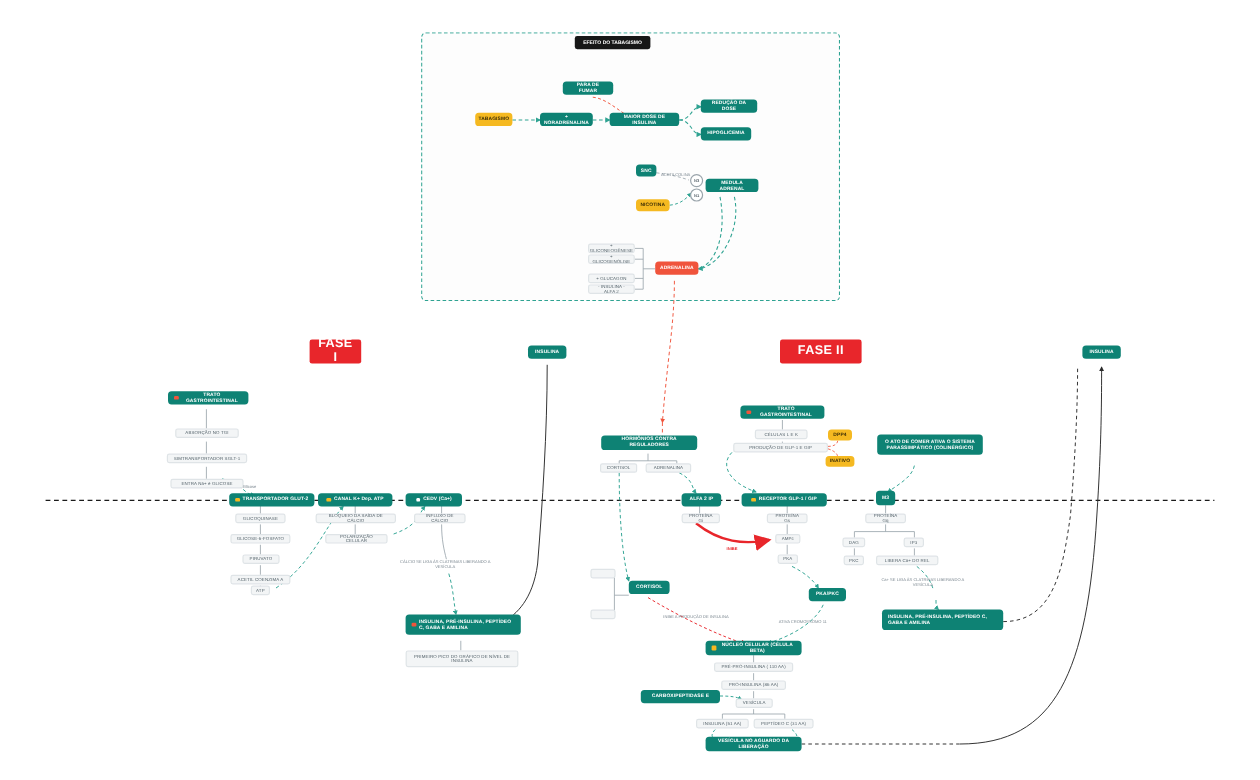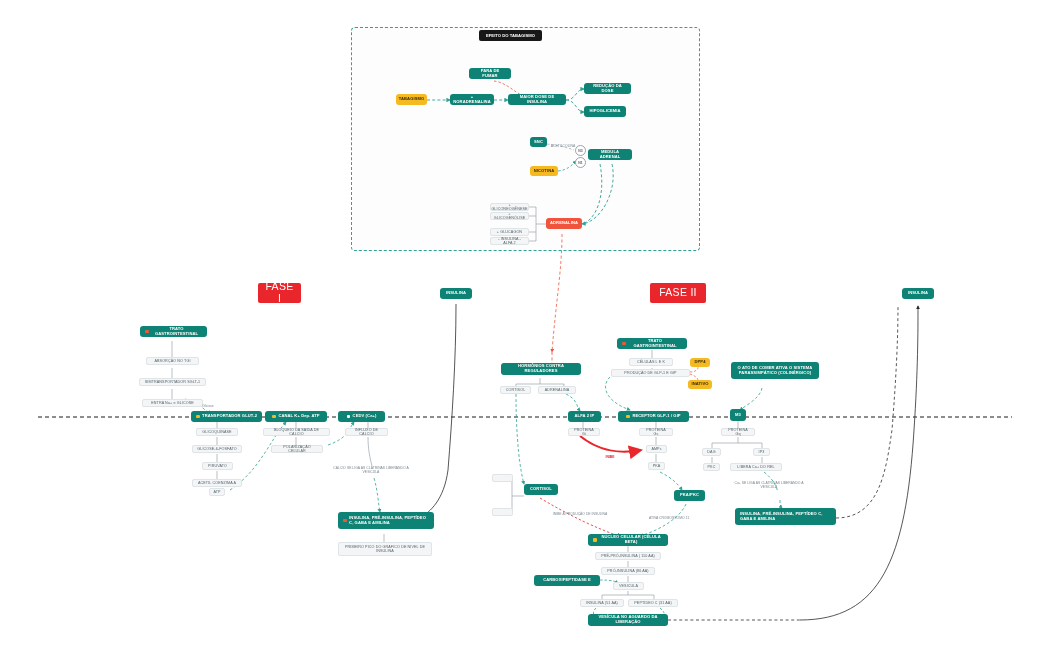--- a/index.html
+++ b/index.html
@@ -17,21 +17,21 @@
   
   .plain{background:#f3f5f6;color:#55636b;border:0.6px solid #dfe4e7;border-radius:2px;
          padding:2px 4px;font-size:3.7px;}
   
   .yellow{background:#f5b921;color:#3b2d06;border-radius:3px;font-weight:bold;
           padding:3px 5px;font-size:4.1px;}
   
   .orangen{background:#f0543c;color:#ffffff;border-radius:3px;font-weight:bold;
            padding:3px 5px;font-size:4.1px;}
   
-  .phase{background:#e8262b;color:#fff;font-weight:normal;border-radius:2px;
+  .phase{background:#e8262b;color:#fff;font-weight:bold;border-radius:2px;
          font-size:10.5px;padding:4px 9px;letter-spacing:.3px;}
   
   .edgelab{position:absolute;color:#7b8790;font-size:3.4px;text-align:center;
            line-height:1.2;background:transparent;}
   
   .circ{position:absolute;border:0.8px solid #9aa4ab;background:#fff;color:#59646c;
         border-radius:50%;display:flex;align-items:center;justify-content:center;
         font-size:3.4px;font-weight:bold;}
 
   
@@ -191,21 +191,21 @@
   <div class="node teal" style="left:588px;top:149px;width:44px;height:11px;">MEDULA ADRENAL</div>
 
   <div class="node orangen" style="left:546px;top:218px;width:36px;height:11px;">ADRENALINA</div>
 
   <div class="node plain" style="left:490px;top:203px;width:39px;height:8px;">+ GLICONEOGÊNESE</div>
   <div class="node plain" style="left:490px;top:212px;width:39px;height:8px;">+ GLICOGENÓLISE</div>
   <div class="node plain" style="left:490px;top:228px;width:39px;height:8px;">+ GLUCAGON</div>
   <div class="node plain" style="left:490px;top:237px;width:39px;height:8px;">- INSULINA - ALFA 2</div>
 
   <div class="node phase" style="left:258px;top:283px;width:43px;height:20px;">FASE I</div>
-  <div class="node phase" style="left:650px;top:283px;width:56px;height:20px;">FASE II</div>
+  <div class="node phase" style="left:650px;top:283px;width:68px;height:20px;">FASE II</div>
 
   <div class="node teal" style="left:440px;top:288px;width:32px;height:11px;">INSULINA</div>
 
   <div class="node teal" style="left:140px;top:326px;width:67px;height:11px;">
     <span class="dot red"></span>
     <span>TRATO GASTROINTESTINAL</span>
   </div>
 
   <div class="node plain" style="left:146px;top:357px;width:53px;height:8px;">ABSORÇÃO NO TGI</div>
   <div class="node plain" style="left:139px;top:378px;width:67px;height:8px;">SIMTRANSPORTADOR SGLT-1</div>

